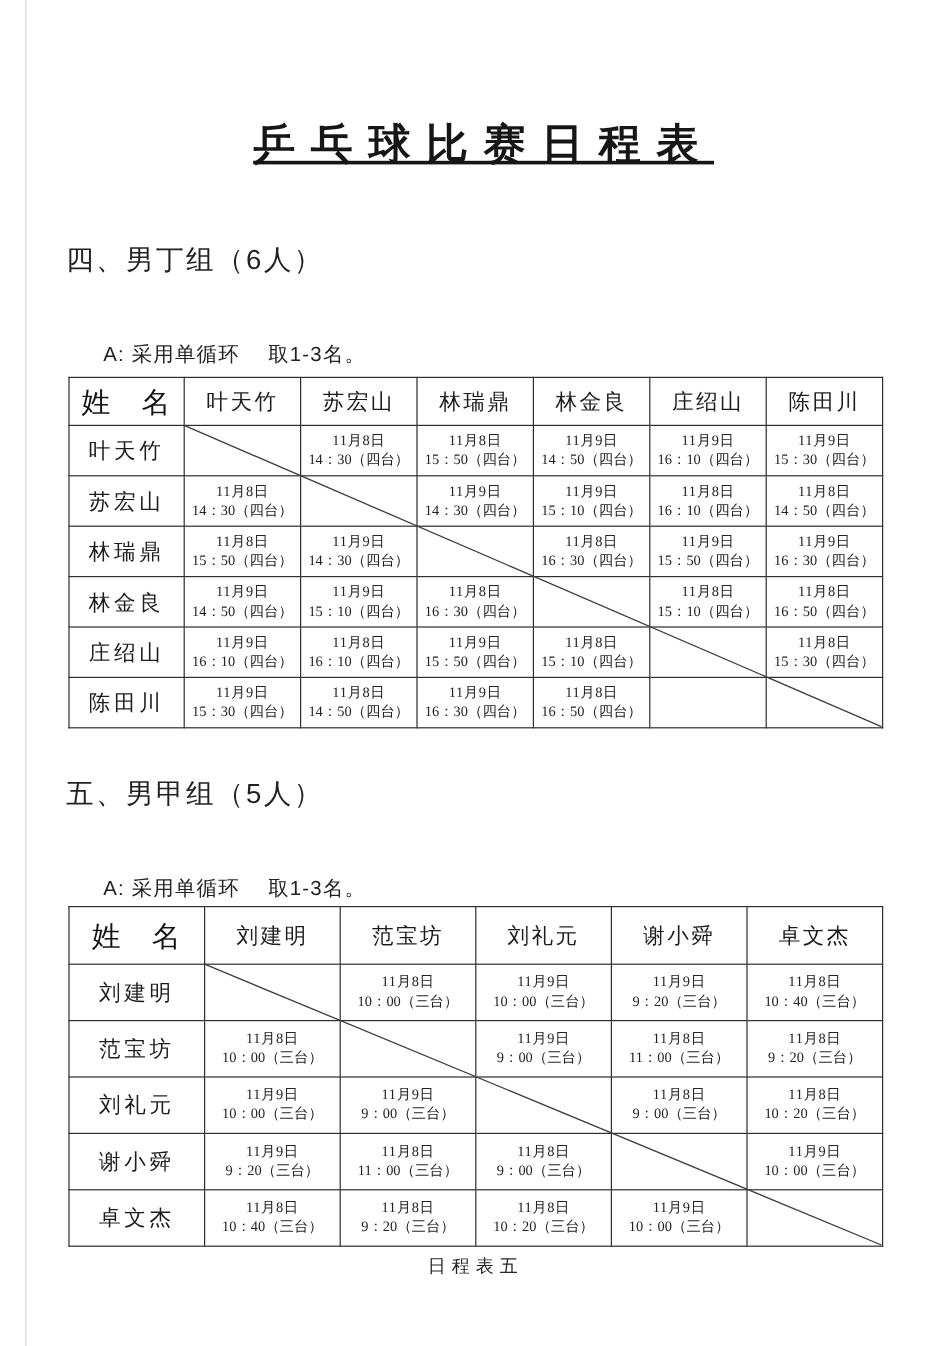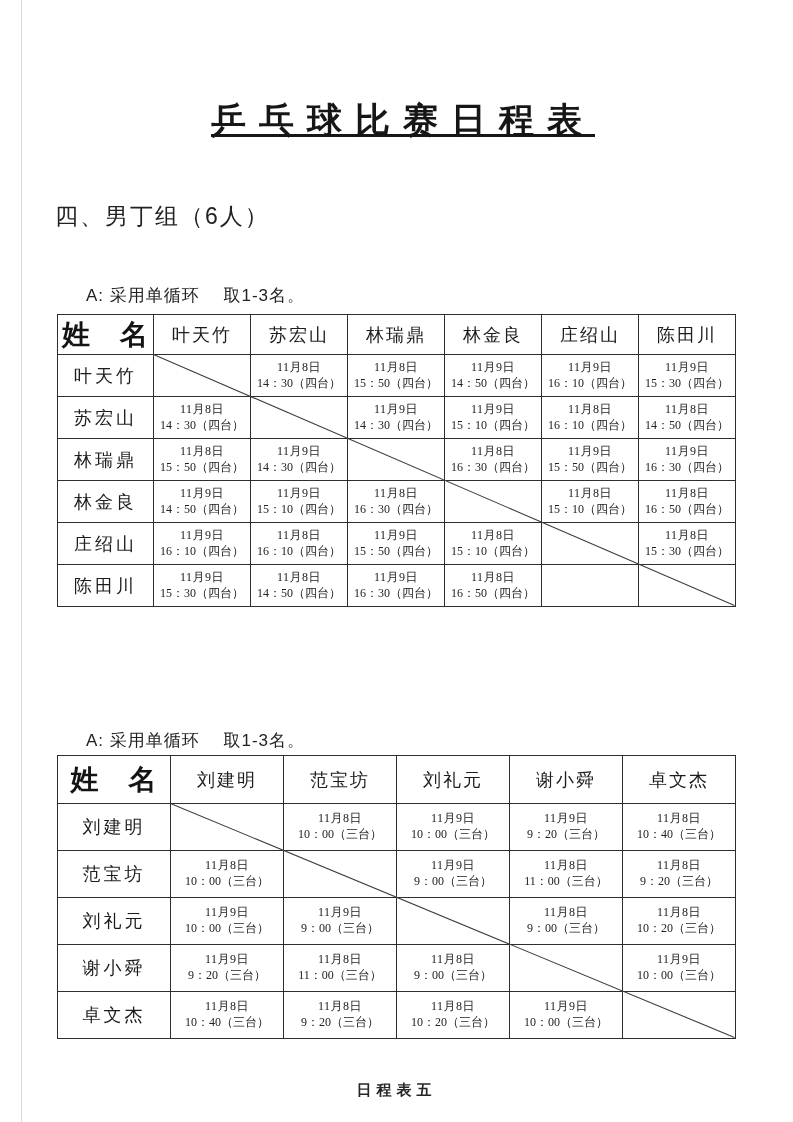--- a/index.html
+++ b/index.html
@@ -33,29 +33,29 @@
   }
   #table4{left:57px;top:314px;width:678px;}
   #table5{left:57px;top:755px;width:678px;}
   .schedule th,.schedule td{
     border:1.5px solid #2e2e2e;padding:0;text-align:center;vertical-align:middle;overflow:hidden;
   }
   #table4 thead tr{height:40px;}
   #table4 tbody tr{height:42px;}
   #table5 thead tr{height:48px;}
   #table5 tbody tr{height:47px;}
-  .corner-cell{font-size:28px;font-weight:bold;letter-spacing:1px;color:#141414;margin-top:12px;}
+  .corner-cell{font-size:24px;font-weight:normal;letter-spacing:1px;color:#141414;margin-top:12px;}
   .col-head{font-size:18px;font-weight:normal;letter-spacing:2px;color:#1c1c1c;}
   .row-head{font-size:18px;font-weight:normal;letter-spacing:3px;color:#1c1c1c;}
   .cell-date{font-size:12px;line-height:15px;letter-spacing:0.5px;color:#222;}
   .cell-time{font-size:12px;line-height:17px;letter-spacing:0px;color:#222;white-space:nowrap;}
   #overlay{position:absolute;left:0;top:0;pointer-events:none;}
   .footer{
-    position:absolute;top:1081px;left:0;width:100%;text-align:center;
-    font-size:15px;font-weight:bold;letter-spacing:5px;color:#262626;
+    position:absolute;top:1046px;left:0;width:100%;text-align:center;
+    font-size:15px;font-weight:normal;letter-spacing:5px;color:#262626;
   }
 </style>
 </head>
 <body>
 
 <div class="page">
   <div class="scan-line"></div>
 
   <h1 class="title">乒乓球比赛日程表</h1>
 
@@ -220,20 +220,21 @@
           <td>
             <div class="cell-date">11月8日</div>
             <div class="cell-time">16：50（四台）</div>
           </td>
           <td></td>
           <td></td>
         </tr>
       </tbody>
     </table>
 
+  <h2 class="section-heading" id="heading5">五、男甲组（5人）</h2>
   <p class="note" id="note5">A: 采用单循环　 取1-3名。</p>
   <table class="schedule" id="table5">
       <colgroup>
         <col style="width: 113px;">
         <col style="width: 113px;">
         <col style="width: 113px;">
         <col style="width: 113px;">
         <col style="width: 113px;">
         <col style="width: 113px;">
       </colgroup>

